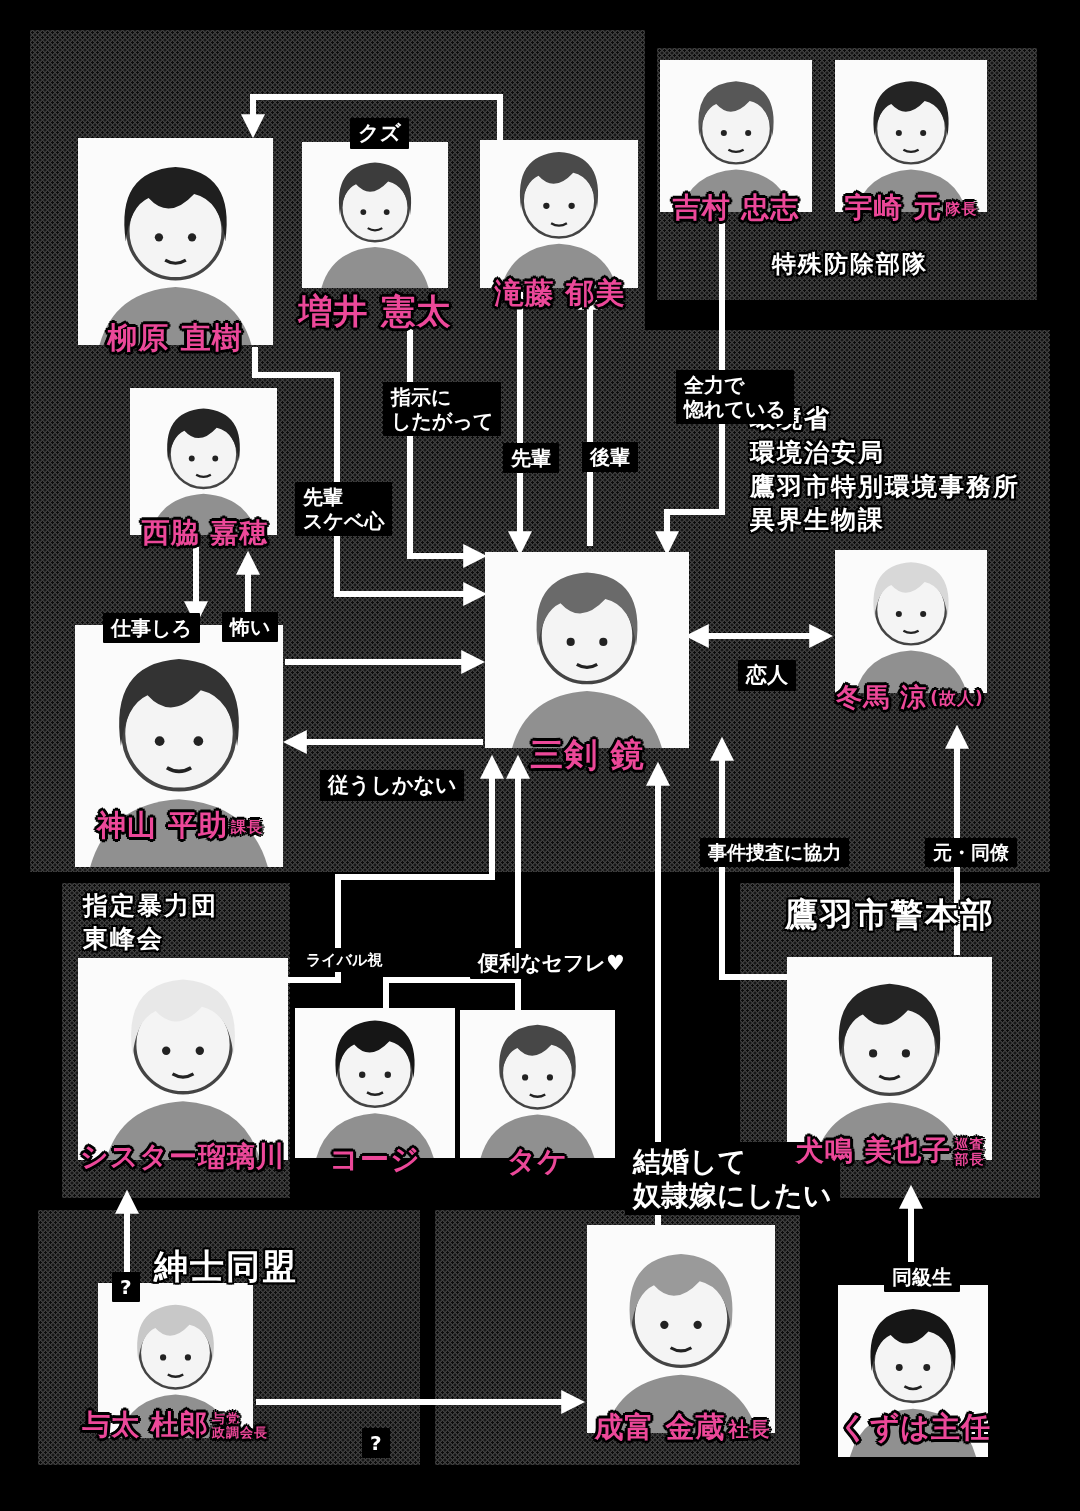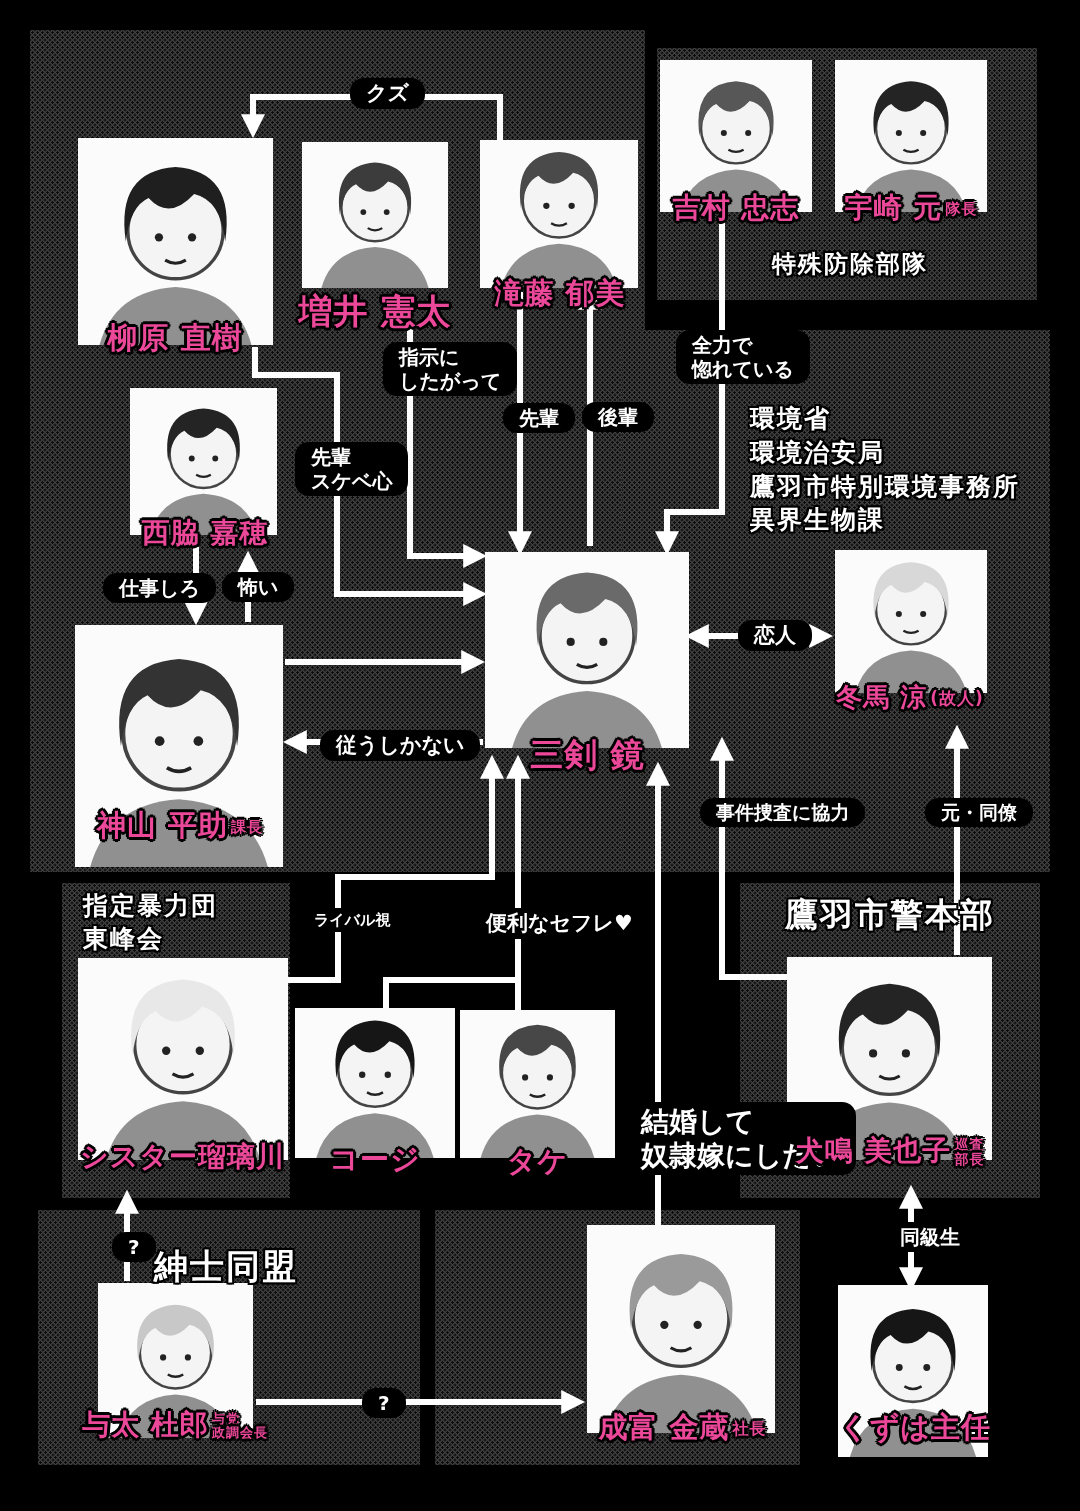--- a/index.html
+++ b/index.html
@@ -12,21 +12,21 @@
   .pbox{position:absolute;background:#fff;overflow:hidden;z-index:3;}
   .bust{width:100%;height:100%;display:block;}
   svg.lines{position:absolute;left:0;top:0;z-index:2;}
   .cname{position:absolute;z-index:5;color:#ec4899;font-weight:800;text-align:center;
          letter-spacing:1px;line-height:1.05;white-space:nowrap;
          text-shadow:3px 0 0 #000,-3px 0 0 #000,0 3px 0 #000,0 -3px 0 #000,
                      2px 2px 0 #000,-2px 2px 0 #000,2px -2px 0 #000,-2px -2px 0 #000;}
   .sfx{font-size:15px;font-weight:700;display:inline-block;text-align:left;
        line-height:1.1;margin-left:3px;white-space:pre-line;vertical-align:middle;}
   .pill{position:absolute;z-index:4;background:#000;color:#fff;font-weight:700;
-        padding:3px 16px;border-radius:14px;white-space:pre-line;line-height:1.2;}
+        padding:3px 8px;border-radius:1px;white-space:pre-line;line-height:1.2;margin-top:40px;}
   .halo{position:absolute;z-index:4;color:#fff;font-weight:800;white-space:pre-line;
         line-height:1.35;letter-spacing:2px;
         text-shadow:2px 0 0 #000,-2px 0 0 #000,0 2px 0 #000,0 -2px 0 #000,
                     2px 2px 0 #000,-2px 2px 0 #000,2px -2px 0 #000,-2px -2px 0 #000;}
   .ctr{text-align:center;}
 </style>
 </head>
 <body>
 
 <div id="stage">
@@ -171,21 +171,21 @@
   <div class="cname" style="left:70px;top:810px;width:220px;font-size:29px"><span>神山 平助</span><span class="sfx">課長</span></div>
   <div class="cname" style="left:475px;top:738px;width:225px;font-size:33px"><span>三剣 鏡</span></div>
   <div class="cname" style="left:810px;top:684px;width:200px;font-size:26px"><span>冬馬 涼</span><span class="sfx" style="font-size:17px">(故人)</span></div>
   <div class="cname" style="left:60px;top:1142px;width:245px;font-size:28px"><span>シスター瑠璃川</span></div>
   <div class="cname" style="left:295px;top:1144px;width:160px;font-size:29px"><span>コージ</span></div>
   <div class="cname" style="left:460px;top:1146px;width:155px;font-size:29px"><span>タケ</span></div>
   <div class="cname" style="left:60px;top:1410px;width:230px;font-size:28px"><span>与太 杜郎</span><span class="sfx" style="font-size:13px">与党
 政調会長</span></div>
   <div class="cname" style="left:770px;top:1136px;width:240px;font-size:28px"><span>犬鳴 美也子</span><span class="sfx" style="font-size:14px">巡査
 部長</span></div>
-  <div class="cname" style="left:575px;top:1412px;width:215px;font-size:29px"><span>成富 金蔵</span><span class="sfx" style="font-size:16px">社長</span></div>
+  <div class="cname" style="left:575px;top:1412px;width:215px;font-size:29px"><span>成富 金蔵</span><span class="sfx" style="font-size:20px">社長</span></div>
   <div class="cname" style="left:810px;top:1412px;width:210px;font-size:29px"><span>くずは主任</span></div>
 
   <div class="halo ctr" style="left:740px;top:248px;width:220px;font-size:24px">特殊防除部隊</div>
   <div class="halo" style="left:750px;top:402px;font-size:25px">環境省
 環境治安局
 鷹羽市特別環境事務所
 異界生物課</div>
   <div class="halo" style="left:83px;top:890px;font-size:25px;line-height:1.3">指定暴力団
 東峰会</div>
   <div class="halo ctr" style="left:740px;top:893px;width:300px;font-size:33px">鷹羽市警本部</div>

